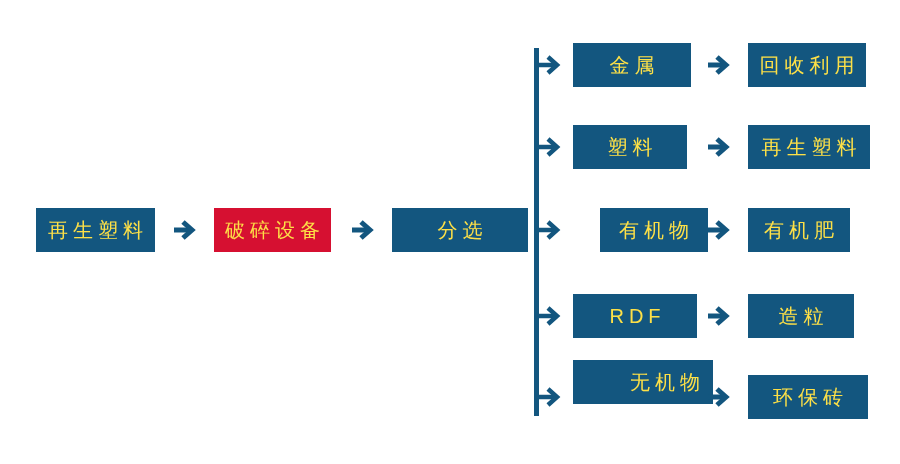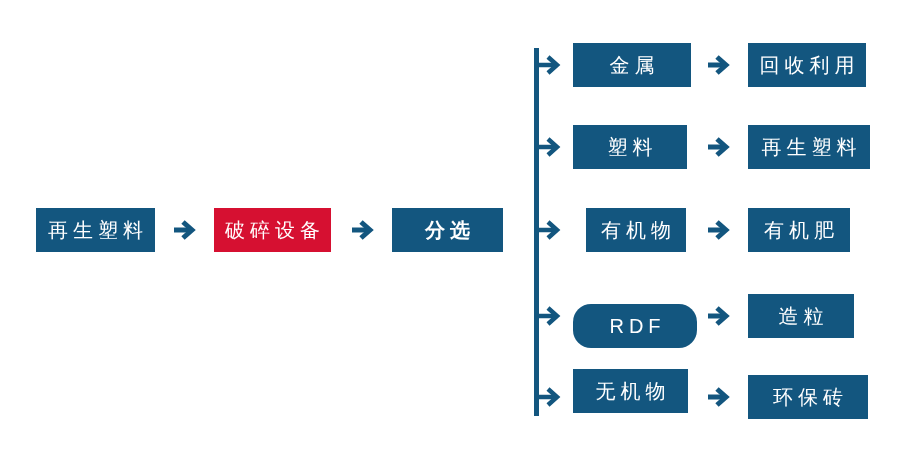--- a/index.html
+++ b/index.html
@@ -12,21 +12,21 @@
     position:relative;
     width:900px;height:464px;
     background:var(--background);
     font-family:"Liberation Sans","DejaVu Sans",sans-serif;
     overflow:hidden;
   }
   .node{
     position:absolute;
     height:44px;
     background:var(--primary-blue);
-    color:#ffffff;
+    color:#fde047;
     display:flex;align-items:center;justify-content:center;
     font-size:20px;
     letter-spacing:5px;
     text-indent:5px;
     white-space:nowrap;
   }
   .node.red{background:var(--accent-red);}
   .arrow{position:absolute;}
   .arrow path{stroke:var(--primary-blue);fill:none;stroke-linecap:butt;stroke-linejoin:miter;}
   .arrow.main path{stroke-width:5px;}
@@ -49,21 +49,21 @@
       <path d="M11 4 L20 12 L11 20"></path>
   </svg>
 
   <div class="node red" style="left:214px;top:208px;width:117px;">破碎设备</div>
 
   <svg class="arrow main" style="left:350px;top:218px;" width="26" height="24" viewBox="0 0 26 24">
     <path d="M2 12 H19"></path>
       <path d="M11 4 L20 12 L11 20"></path>
   </svg>
 
-  <div class="node" style="left:392px;top:208px;width:111px;font-weight:bold;">分选</div>
+  <div class="node" style="left:392px;top:208px;width:136px;">分选</div>
 
   <div class="vline"></div>
 
   <svg class="arrow branch" style="left:538px;top:53px;" width="24" height="24" viewBox="0 0 24 24">
     <path d="M0 12 H17"></path>
       <path d="M10 4 L19 12 L10 20"></path>
   </svg>
   <div class="node" style="left:573px;top:43px;width:118px;">金属</div>
   <svg class="arrow main" style="left:706px;top:53px;" width="26" height="24" viewBox="0 0 26 24">
     <path d="M2 12 H19"></path>
@@ -79,42 +79,42 @@
   <svg class="arrow main" style="left:706px;top:135px;" width="26" height="24" viewBox="0 0 26 24">
     <path d="M2 12 H19"></path>
       <path d="M11 4 L20 12 L11 20"></path>
   </svg>
   <div class="node" style="left:748px;top:125px;width:122px;">再生塑料</div>
 
   <svg class="arrow branch" style="left:538px;top:218px;" width="24" height="24" viewBox="0 0 24 24">
     <path d="M0 12 H17"></path>
       <path d="M10 4 L19 12 L10 20"></path>
   </svg>
-  <div class="node" style="left:586px;top:208px;width:100px;">有机物</div>
+  <div class="node" style="left:600px;top:208px;width:108px;">有机物</div>
   <svg class="arrow main" style="left:706px;top:218px;" width="26" height="24" viewBox="0 0 26 24">
     <path d="M2 12 H19"></path>
       <path d="M11 4 L20 12 L11 20"></path>
   </svg>
   <div class="node" style="left:748px;top:208px;width:102px;">有机肥</div>
 
   <svg class="arrow branch" style="left:538px;top:304px;" width="24" height="24" viewBox="0 0 24 24">
     <path d="M0 12 H17"></path>
       <path d="M10 4 L19 12 L10 20"></path>
   </svg>
-  <div class="node" style="left:573px;top:304px;width:124px;border-radius:18px;">RDF</div>
+  <div class="node" style="left:573px;top:294px;width:124px;">RDF</div>
   <svg class="arrow main" style="left:706px;top:304px;" width="26" height="24" viewBox="0 0 26 24">
     <path d="M2 12 H19"></path>
       <path d="M11 4 L20 12 L11 20"></path>
   </svg>
   <div class="node" style="left:748px;top:294px;width:106px;">造粒</div>
 
   <svg class="arrow branch" style="left:538px;top:385px;" width="24" height="24" viewBox="0 0 24 24">
     <path d="M0 12 H17"></path>
       <path d="M10 4 L19 12 L10 20"></path>
   </svg>
-  <div class="node" style="left:573px;top:369px;width:115px;">无机物</div>
+  <div class="node" style="left:573px;top:360px;width:96px;padding-left:44px;">无机物</div>
   <svg class="arrow main" style="left:706px;top:385px;" width="26" height="24" viewBox="0 0 26 24">
     <path d="M2 12 H19"></path>
       <path d="M11 4 L20 12 L11 20"></path>
   </svg>
   <div class="node" style="left:748px;top:375px;width:120px;">环保砖</div>
 
 </div>
 
 </body></html>

